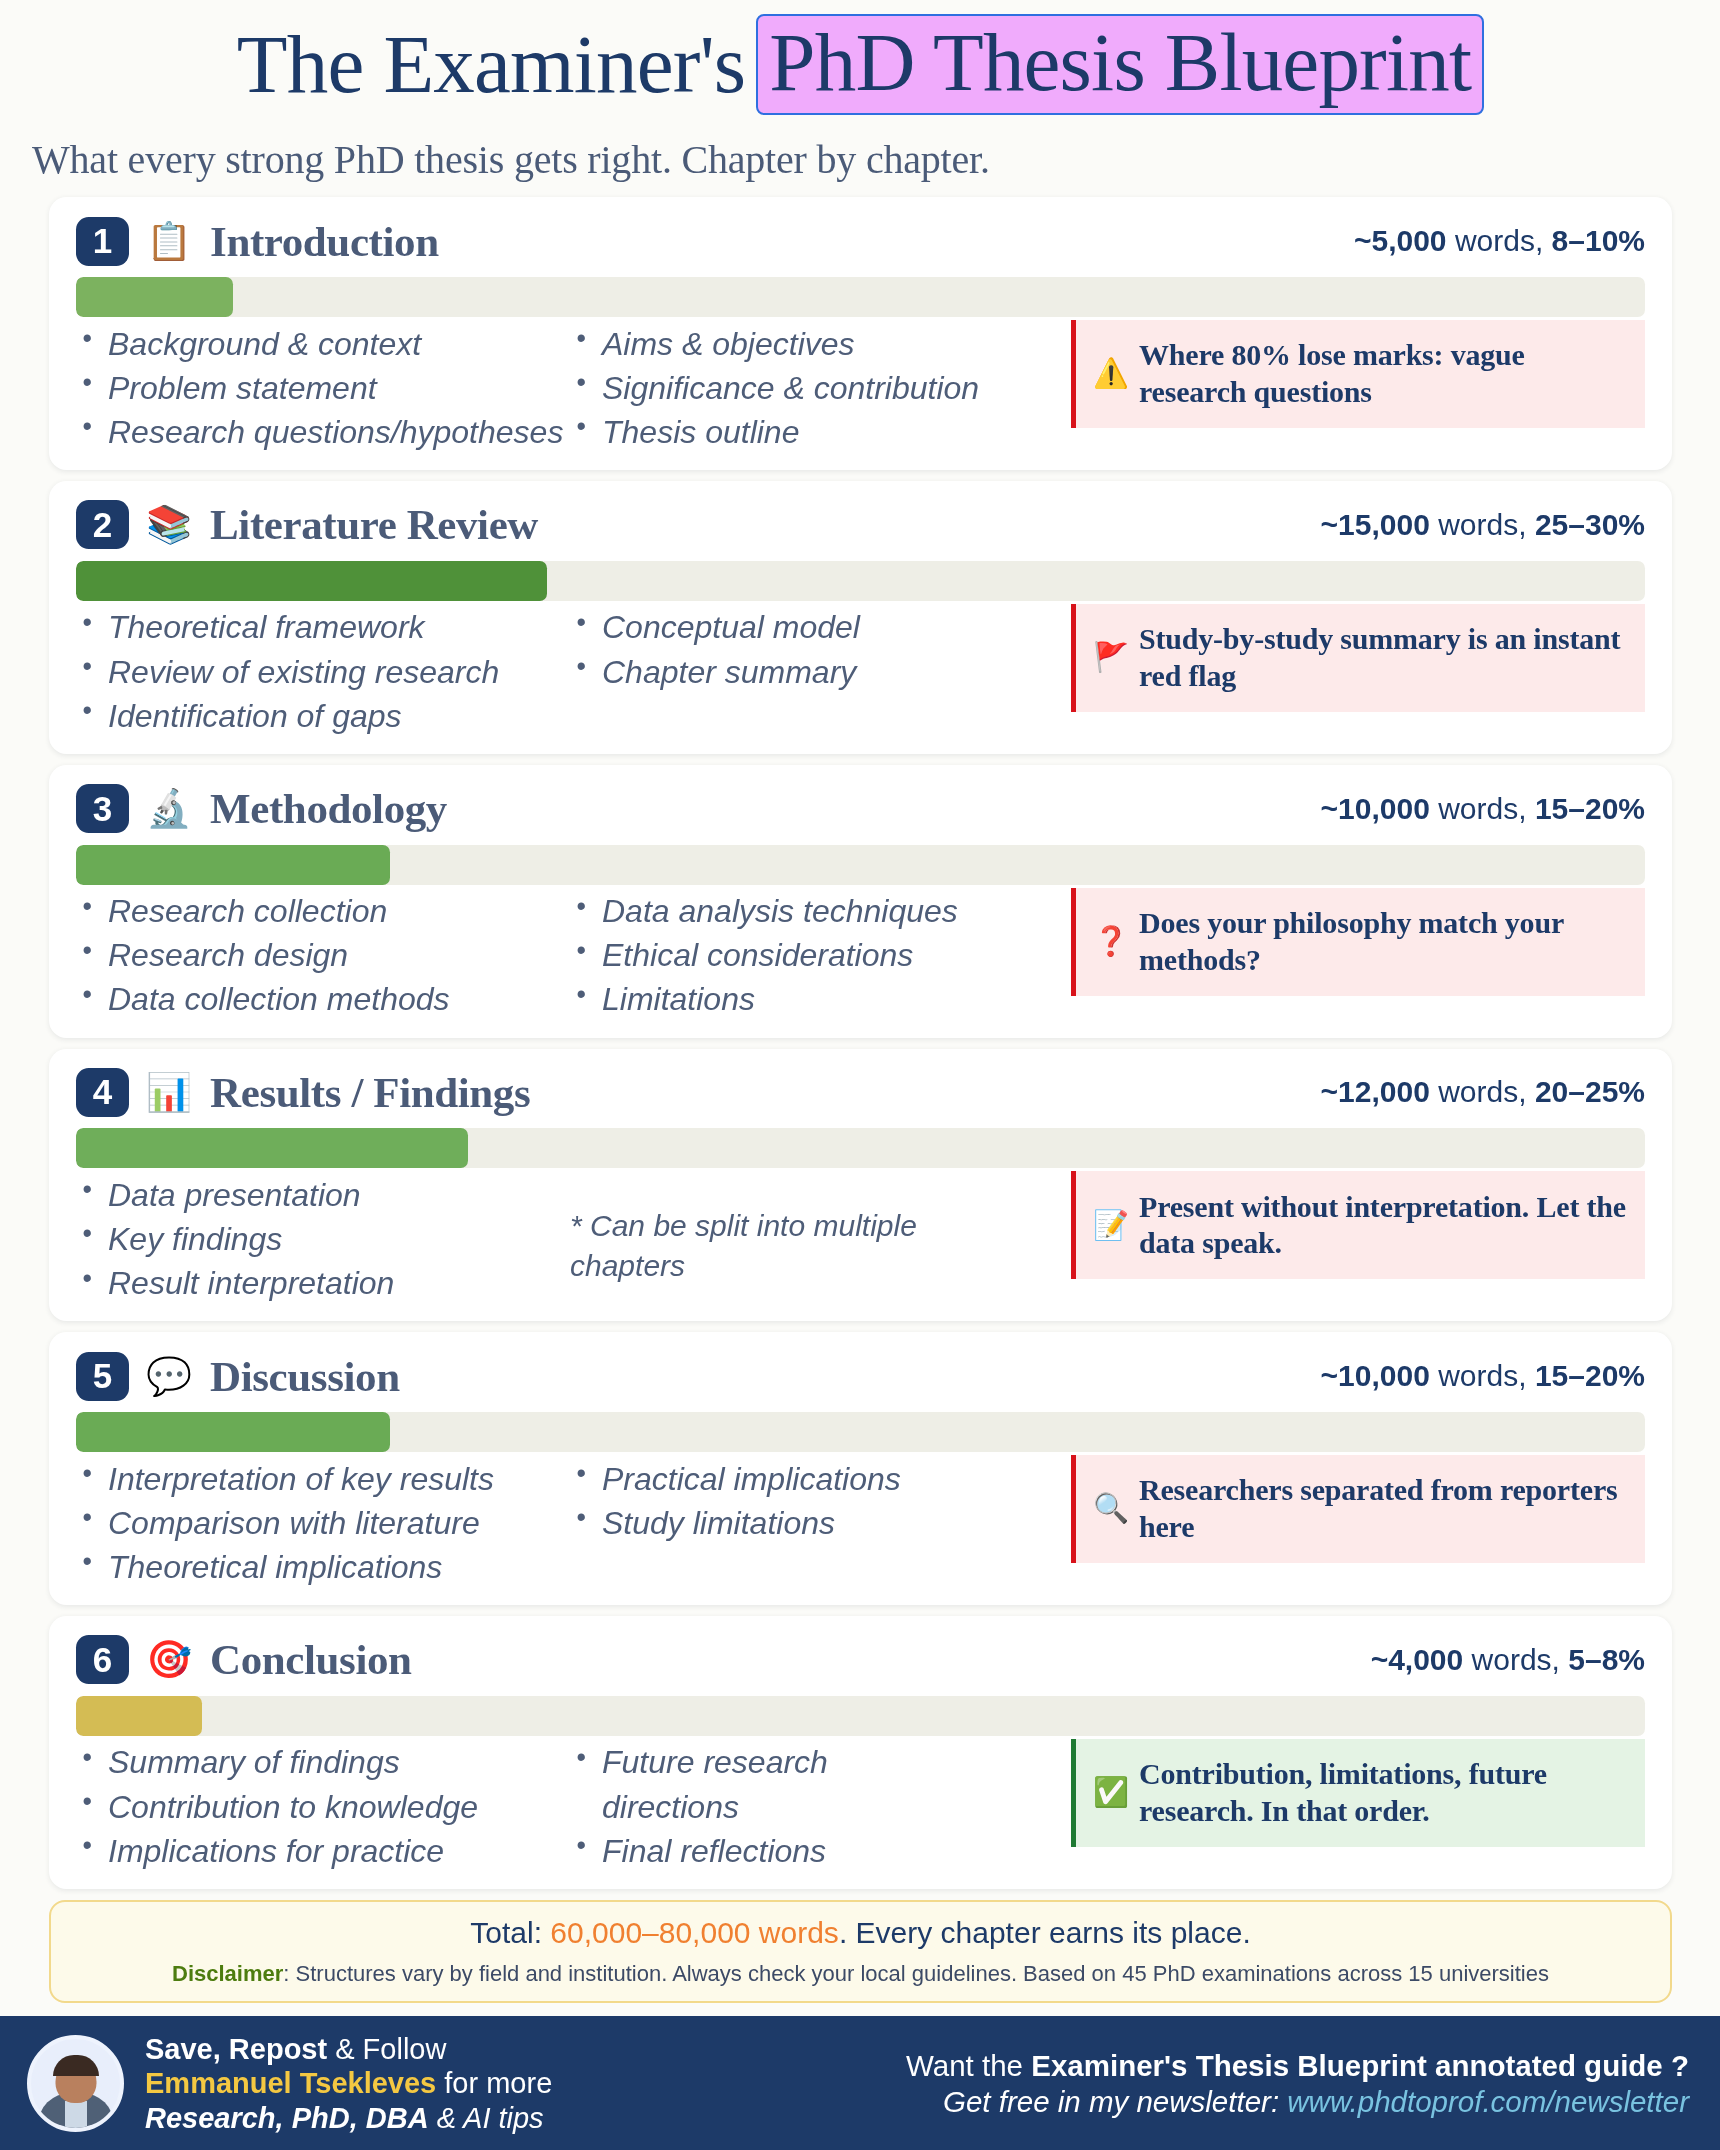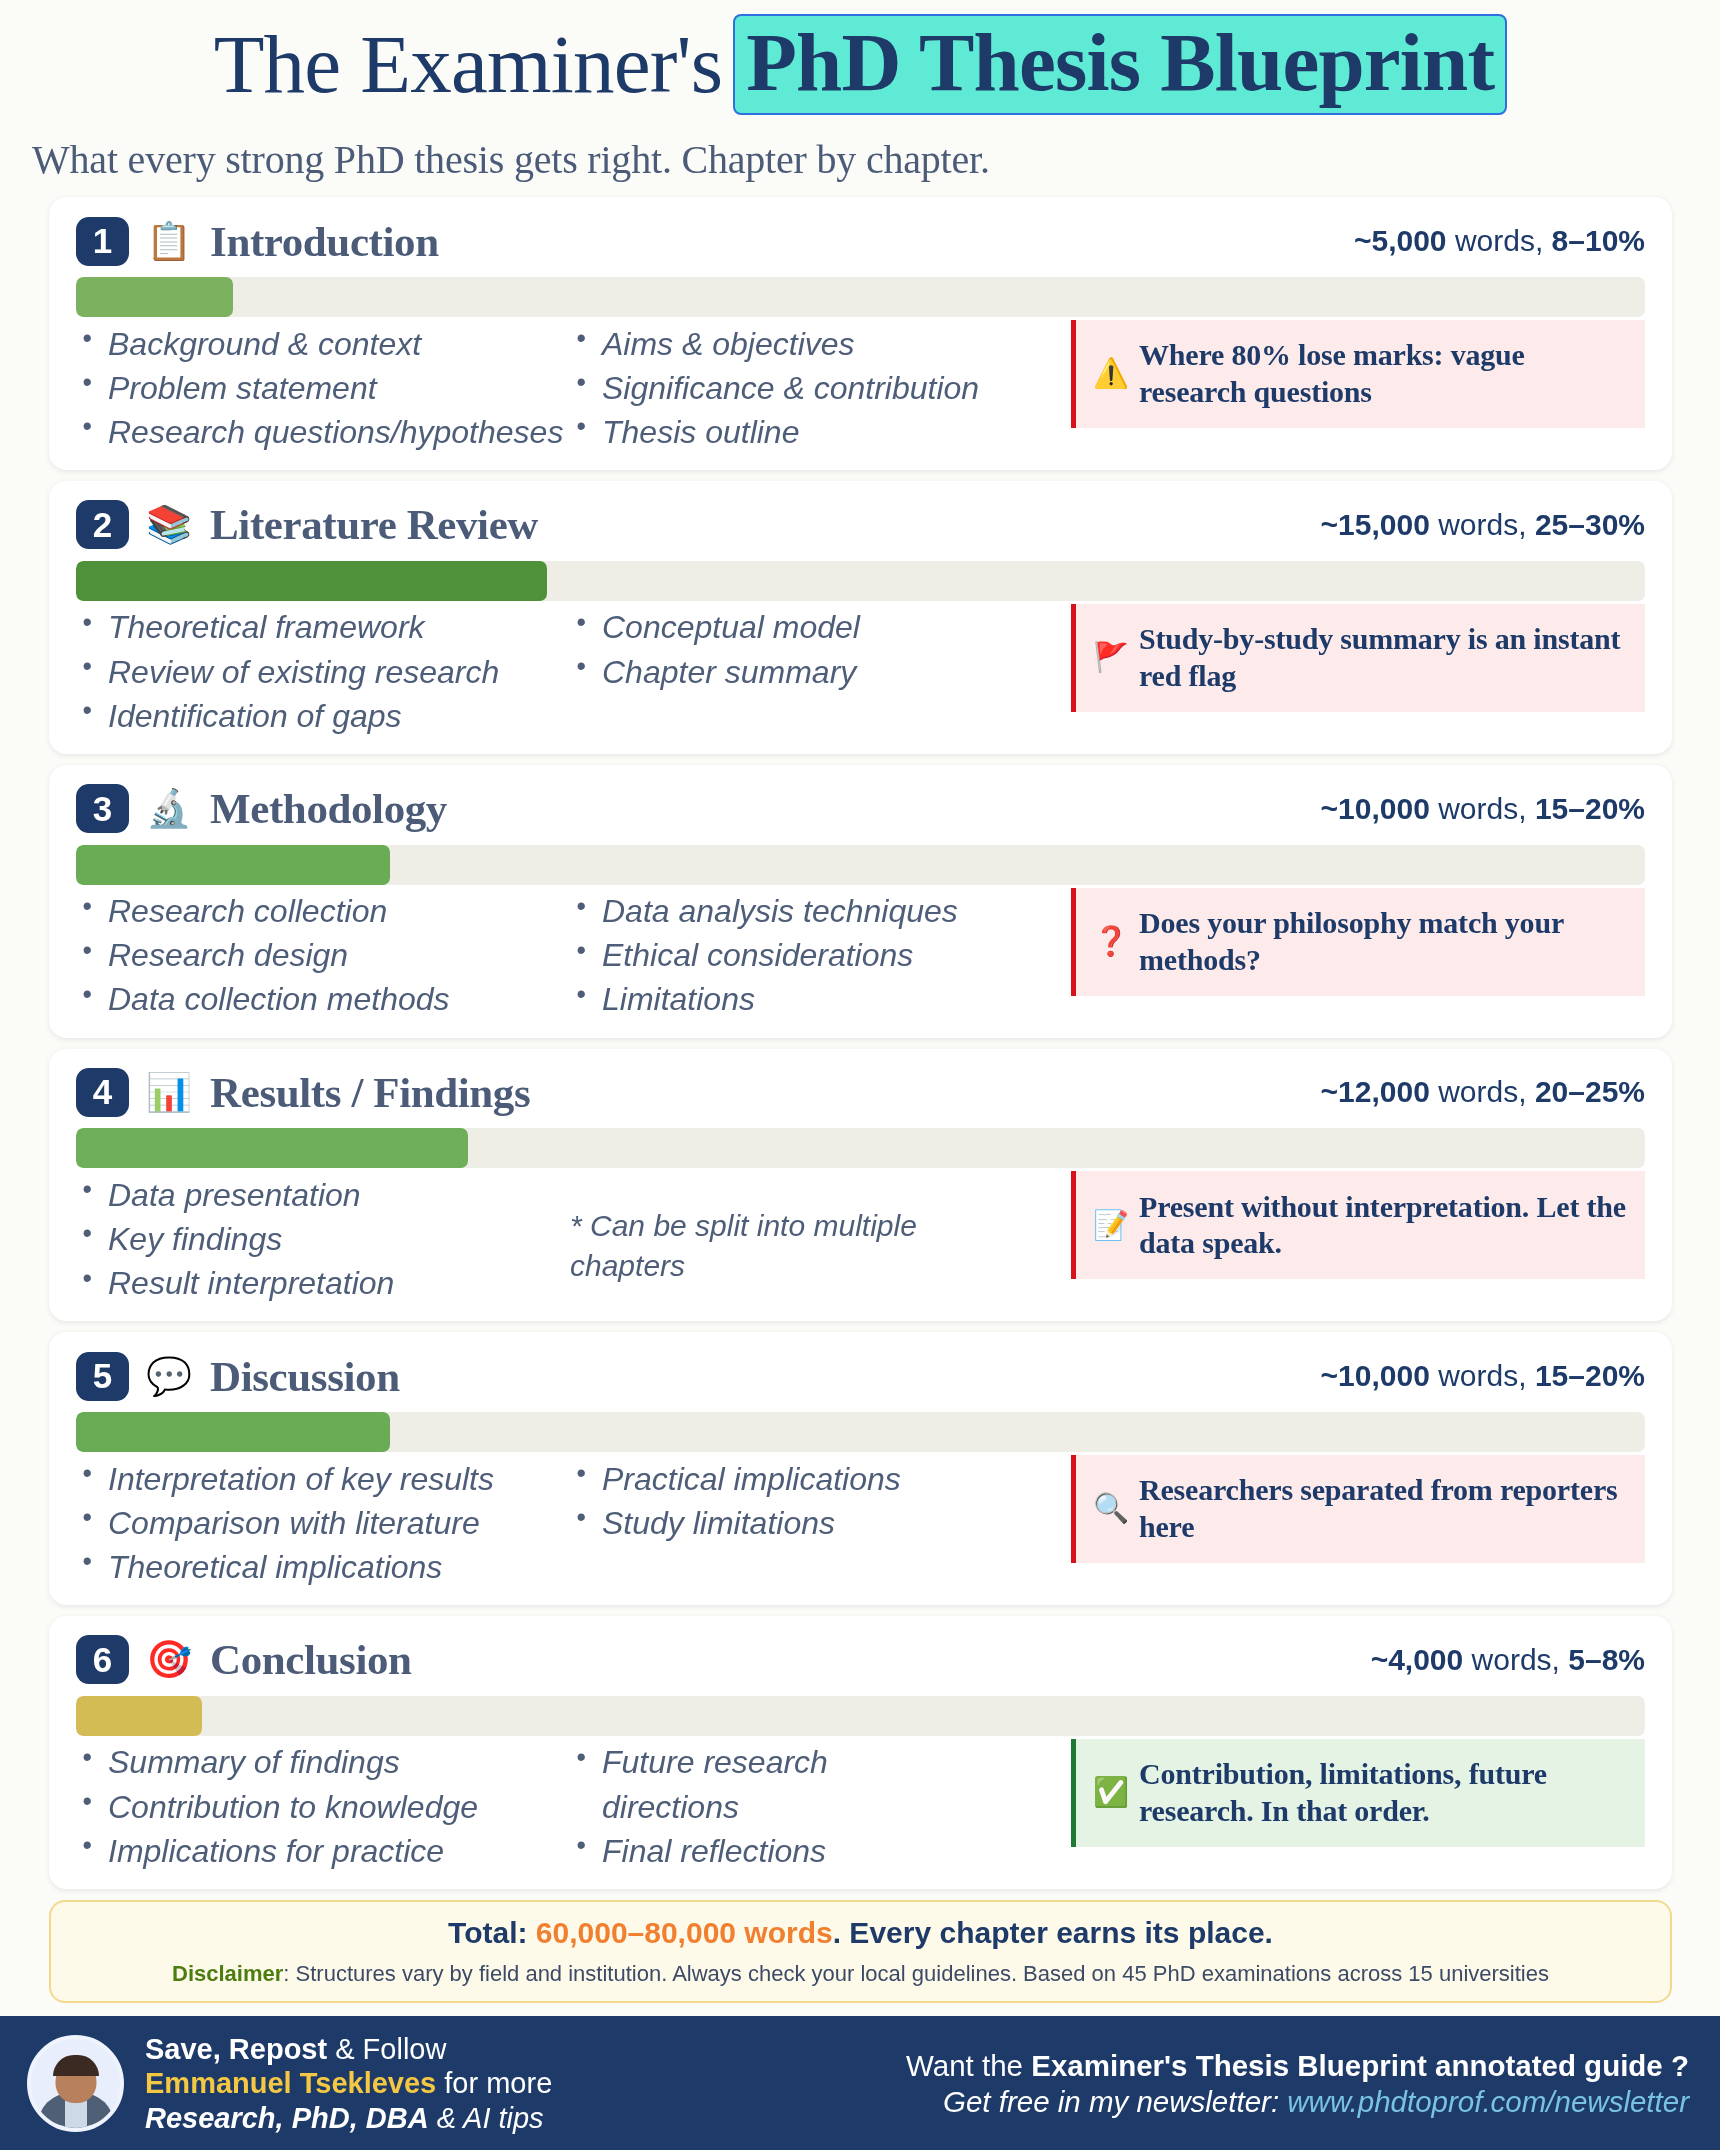--- a/index.html
+++ b/index.html
@@ -31,26 +31,26 @@
   .title-main {
     font-family: "Liberation Serif", serif;
     font-weight: normal;
     font-size: 83px;
     color: #1d3a68;
     letter-spacing: -0.8px;
     line-height: 1.05;
   }
   .title-hl {
     font-family: "Liberation Serif", serif;
-    font-weight: bold;
+    font-weight: normal;
     font-size: 83px;
     color: #1d3a68;
     letter-spacing: -0.8px;
     line-height: 1.05;
-    background: #5eead4;
+    background: #f0abfc;
     border: 2.4px solid #2f6fe0;
     border-radius: 8px;
     padding: 3.2px 11px 6.4px 11px;
     margin-left: 11px;
   }
   .subtitle {
     font-family: "Liberation Serif", serif;
     font-size: 40px;
     color: #4b5b78;
     margin-top: 21px;
@@ -187,21 +187,21 @@
   .total-banner {
     margin: 11px 49px 0 49px;
     background: #fdfaea;
     border: 2.4px solid #f2d98c;
     border-radius: 16px;
     padding: 11px 21px 12.7px 21px;
     text-align: center;
   }
   .total-line {
     font-size: 30px;
-    font-weight: bold;
+    font-weight: normal;
     color: #1d3a68;
     line-height: 1.35;
   }
   .total-line .amt { color: #f08030; }
   .disclaimer {
     font-size: 22px;
     color: #3c4a66;
     margin-top: 6.4px;
     line-height: 1.3;
   }

